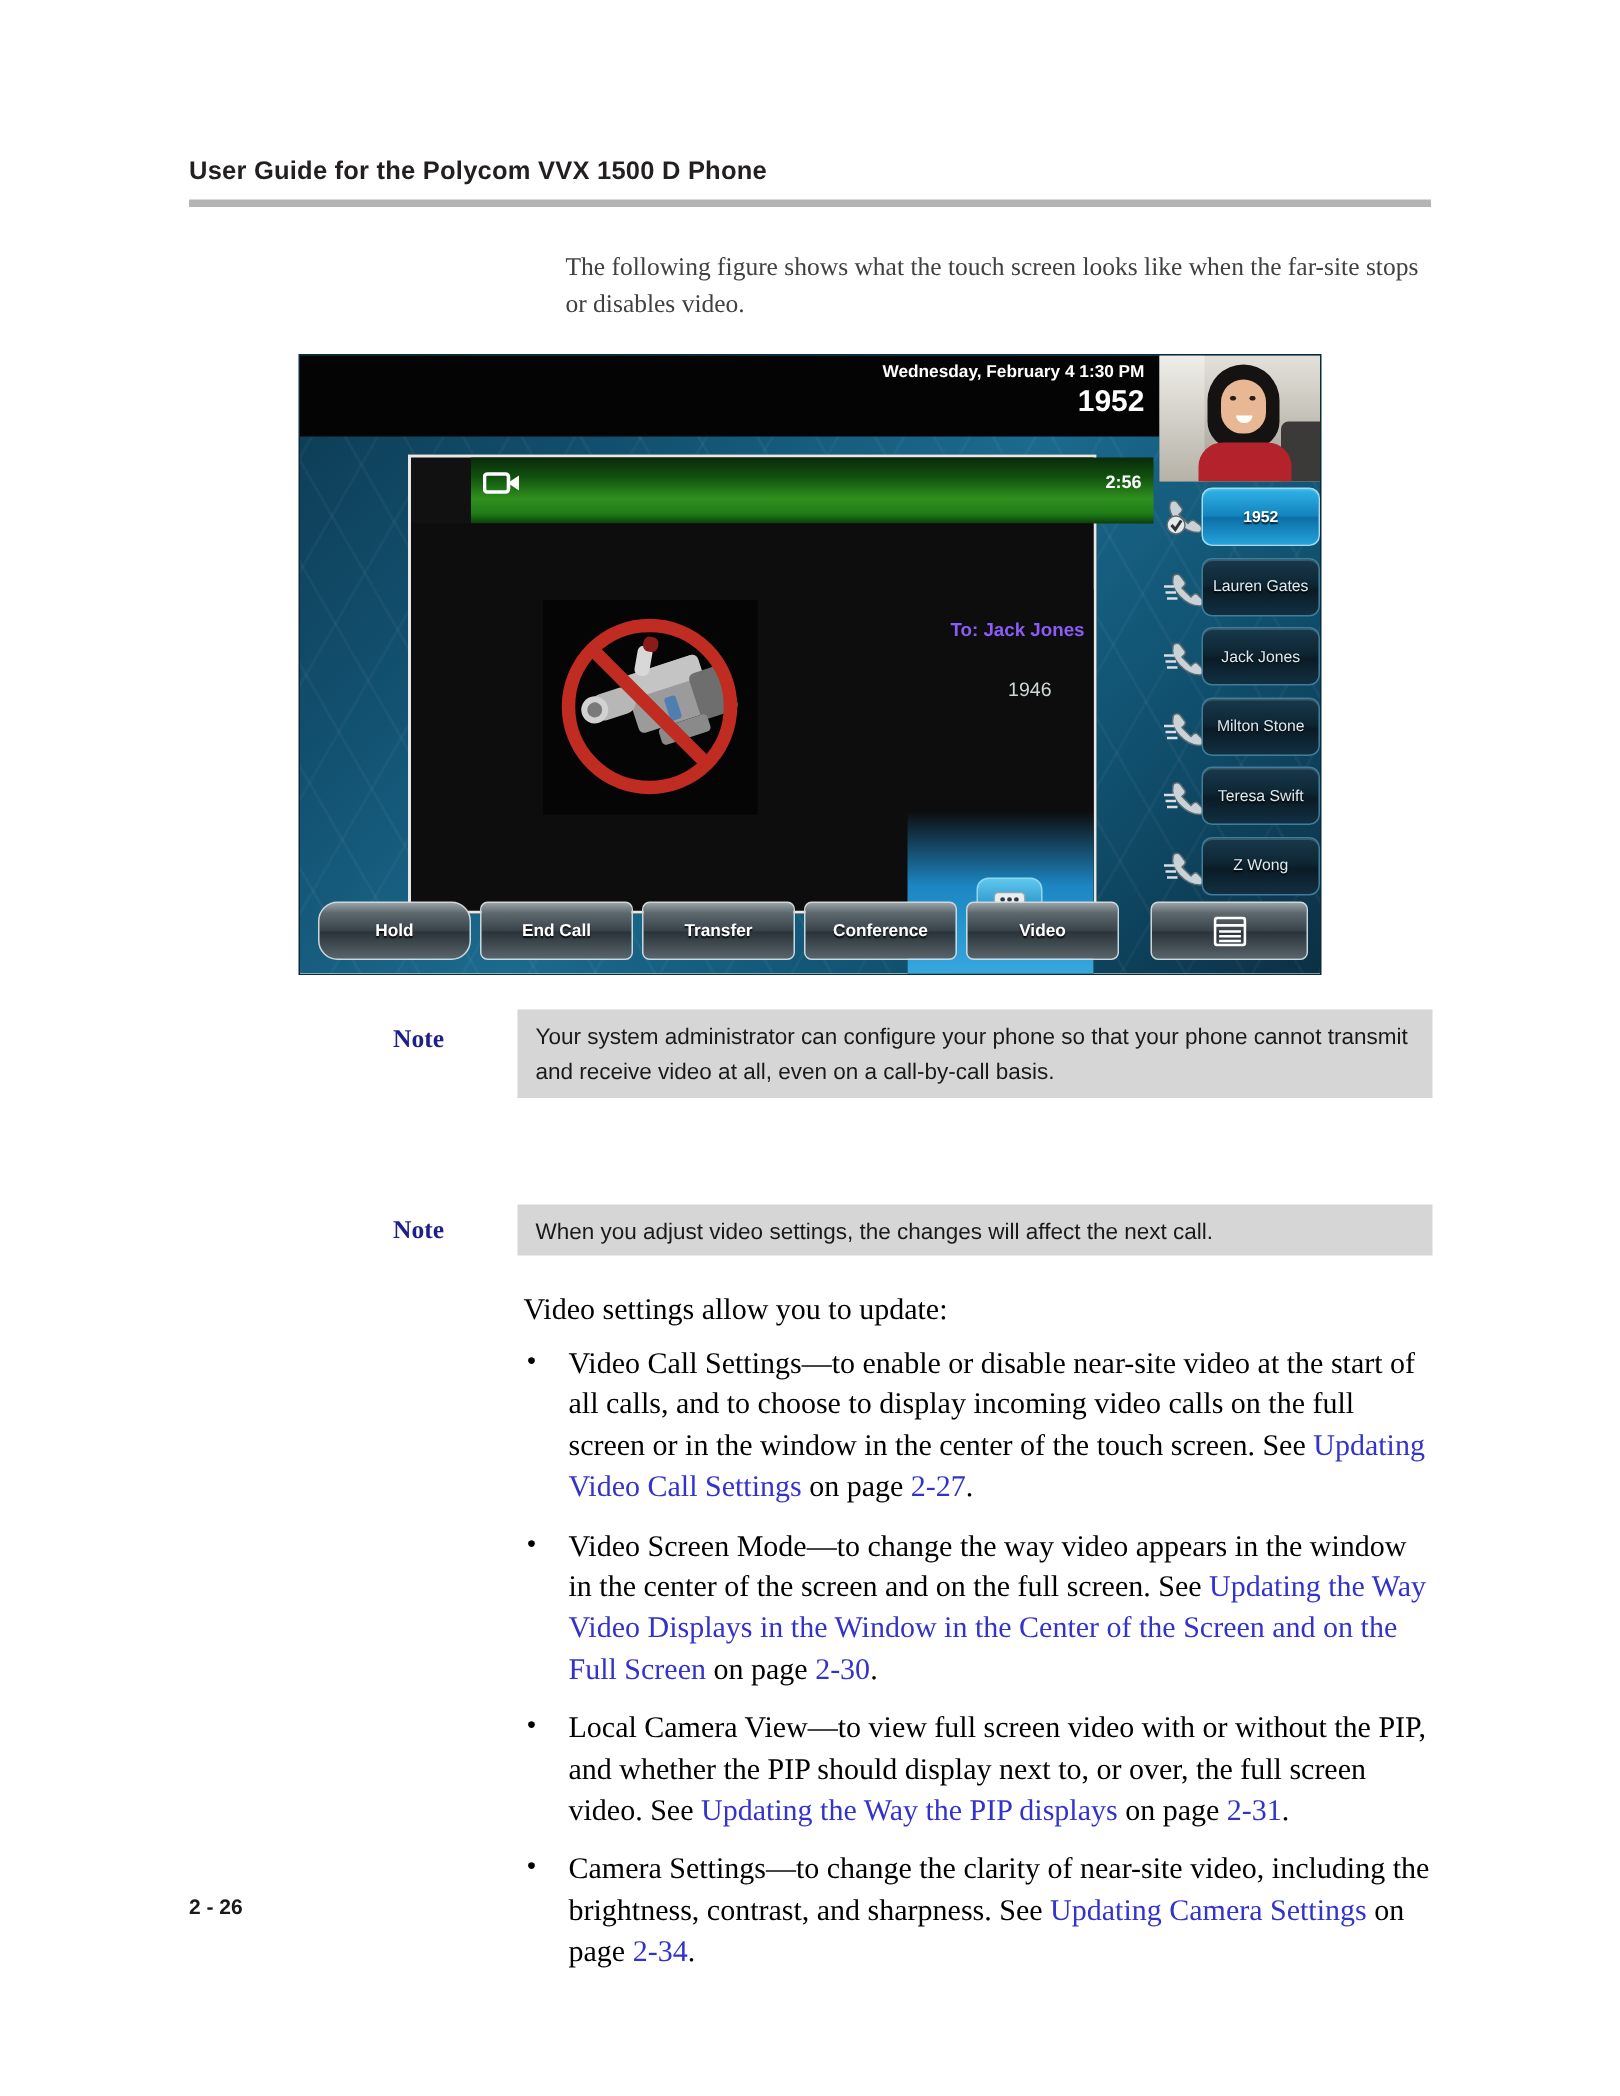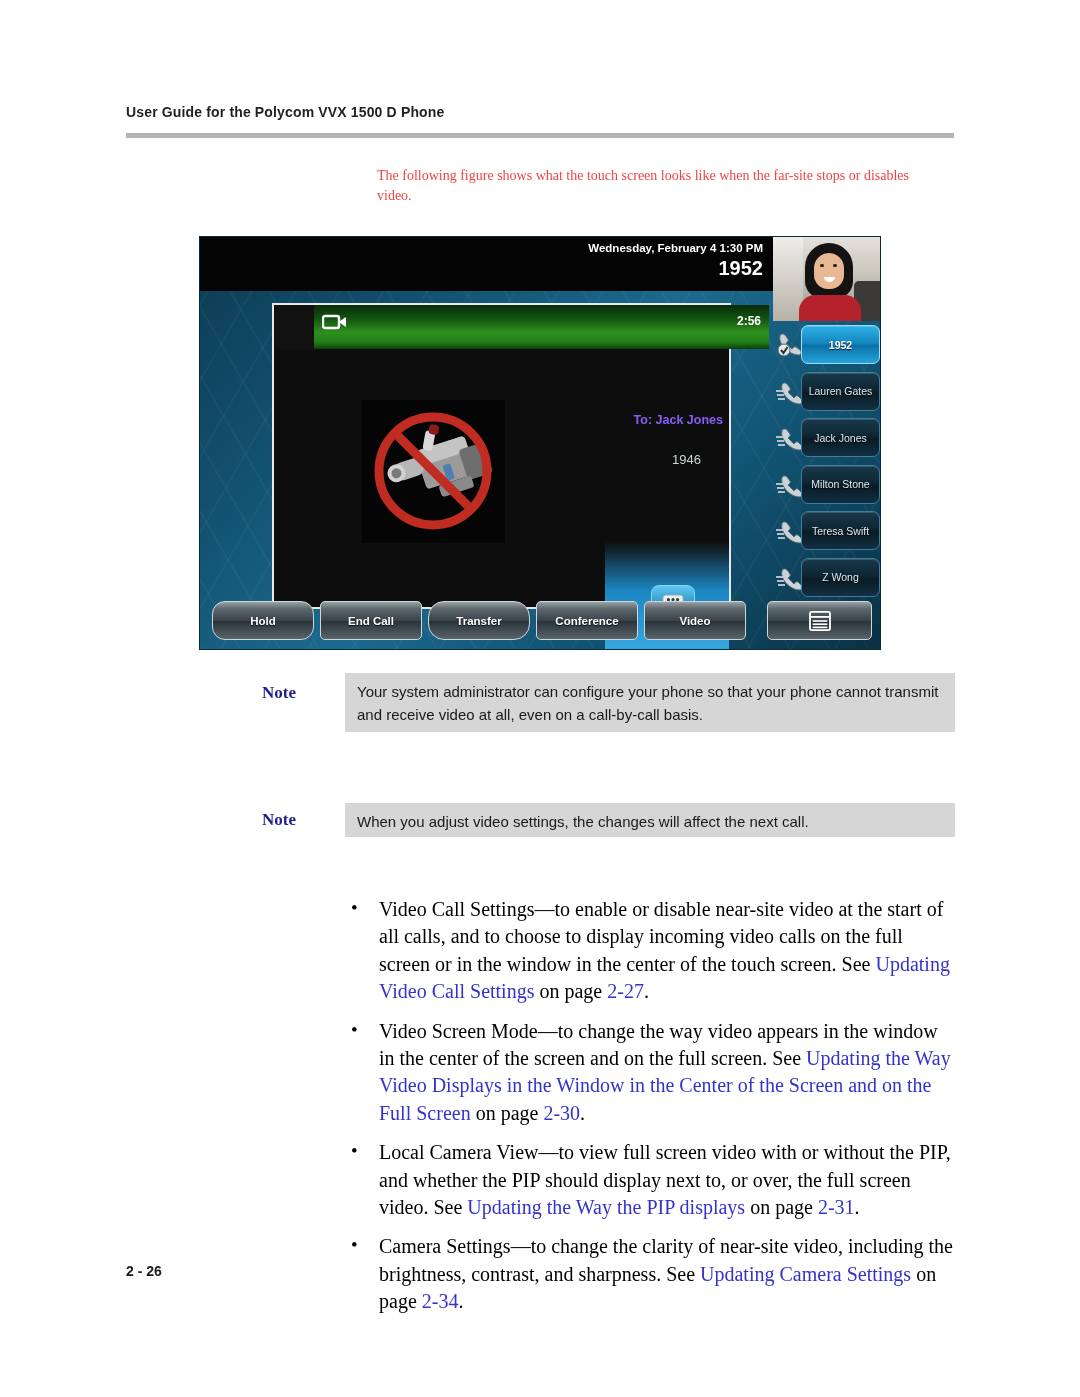--- a/index.html
+++ b/index.html
@@ -9,33 +9,33 @@
     font-family:"Liberation Serif", serif;
     position:relative;
     overflow:hidden;
   }
   .page { position:absolute; inset:0; }
 
   
   .hdr-text {
     position:absolute; left:126px; top:104px;
     font-family:"Liberation Sans", sans-serif;
-    font-size:14px; font-weight:bold; color:#231f20;
+    font-size:17px; font-weight:bold; color:#231f20;
     letter-spacing:0.15px;
     text-align:right;
   }
   .hdr-rule {
     position:absolute; left:126px; top:133px; width:828px; height:5px;
     background:#b4b4b4;
   }
 
   
   .intro {
     position:absolute; left:377px; top:166px; width:570px;
-    font-size:14px; color:#ef4444; line-height:1.45;
+    font-size:17px; color:#404040; line-height:1.45;
   }
 
   
   .figure {
     position:absolute; left:200px; top:237px;
     width:680px; height:412px;
     background:linear-gradient(135deg,#0d3a52 0%,#12506f 25%,#1b6a8e 50%,#10506e 75%,#0b3044 100%);
     overflow:hidden;
     box-shadow:0 0 0 1px #0a2b3c;
   }
@@ -165,21 +165,21 @@
     border:1px solid #cfd6d9;
     display:flex; align-items:center; justify-content:center;
   }
   .sk span{
     font-family:"Liberation Sans", sans-serif;
     font-size:11.5px; font-weight:bold; color:#ffffff;
     text-shadow:0 1px 1px rgba(0,0,0,.85);
   }
   .sk0{ left:12px; width:100px;border-radius:13px; }
   .sk1{ left:120px; width:100px; }
-  .sk2{ left:228px; width:100px;border-radius:16px; }
+  .sk2{ left:228px; width:100px; }
   .sk3{ left:336px; width:100px; }
   .sk4{ left:444px; width:100px; }
   .sk5{ left:567px; width:103px; }
 
   
   .note-label{
     position:absolute;
     font-family:"Liberation Serif", serif;
     font-size:17px; font-weight:bold; color:#1f1f8c;
   }
@@ -417,20 +417,21 @@
     </div>
   </div>
 
   <div class="note-label" style="left:262px; top:683px;">Note</div>
   <div class="note-box" style="left:345px; top:673px; width:610px; height:59px;">Your system administrator can configure your phone so that your phone cannot transmit and receive video at all, even on a call-by-call basis.</div>
 
 
   <div class="note-label" style="left:262px; top:810px;">Note</div>
   <div class="note-box" style="left:345px; top:803px; width:610px; height:34px;">When you adjust video settings, the changes will affect the next call.</div>
 
+  <div class="lead">Video settings allow you to update:</div>
 
   <div class="bullets">
 
     <div class="bullet">
       <span class="dot">•</span><span>Video Call Settings—to enable or disable near-site video at the start of all calls, and to choose to display incoming video calls on the full screen or in the window in the center of the touch screen. See </span><span class="lnk">Updating Video Call Settings</span><span> on page </span><span class="lnk">2-27</span><span>.</span>
     </div>
 
     <div class="bullet">
       <span class="dot">•</span><span>Video Screen Mode—to change the way video appears in the window in the center of the screen and on the full screen. See </span><span class="lnk">Updating the Way Video Displays in the Window in the Center of the Screen and on the Full Screen</span><span> on page </span><span class="lnk">2-30</span><span>.</span>
     </div>

